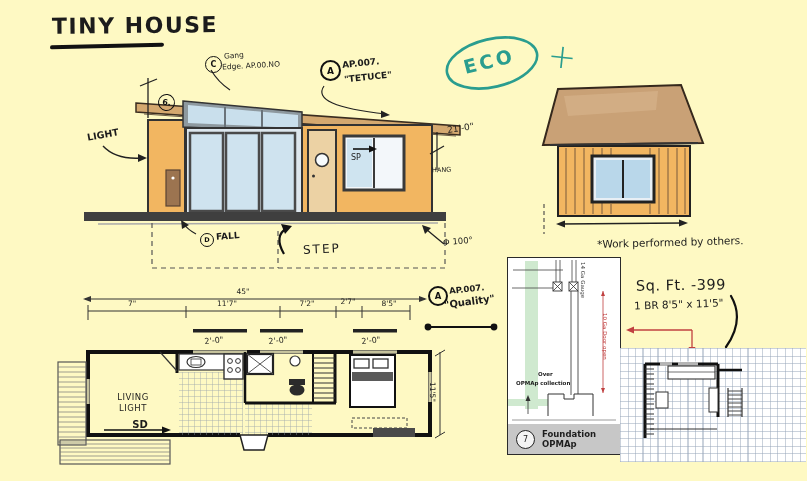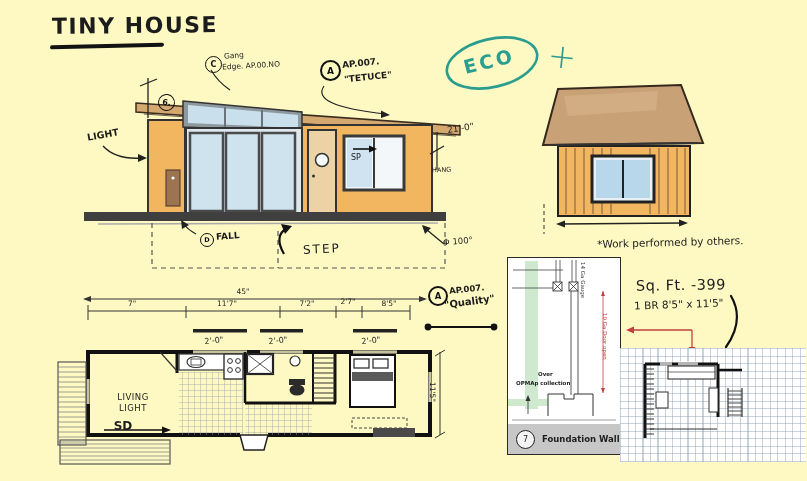--- a/index.html
+++ b/index.html
@@ -247,21 +247,21 @@
   <span class="hw" style="left:227px;top:299px;font-size:7.5px;transform:translateX(-50%);">11'7"</span>
   <span class="hw" style="left:307px;top:299px;font-size:7.5px;transform:translateX(-50%);">7'2"</span>
   <span class="hw" style="left:348px;top:297px;font-size:7.5px;transform:translateX(-50%);">2'7"</span>
   <span class="hw" style="left:389px;top:299px;font-size:7.5px;transform:translateX(-50%);">8'5"</span>
   <span class="hw" style="left:214px;top:336px;font-size:8px;transform:translateX(-50%) rotate(-6deg);">2'-0"</span>
   <span class="hw" style="left:278px;top:336px;font-size:8px;transform:translateX(-50%) rotate(-6deg);">2'-0"</span>
   <span class="hw" style="left:371px;top:336px;font-size:8px;transform:translateX(-50%) rotate(-6deg);">2'-0"</span>
   <span class="hw" style="left:437px;top:382px;font-size:7.5px;transform:rotate(90deg);transform-origin:left top;">11'5"</span>
   <span class="hw" style="left:133px;top:392px;font-size:8.5px;letter-spacing:0.5px;transform:translateX(-50%);">LIVING</span>
   <span class="hw" style="left:133px;top:403px;font-size:8.5px;letter-spacing:0.5px;transform:translateX(-50%);">LIGHT</span>
-  <span class="hw" style="left:123px;top:419px;font-size:12px;font-weight:bold;transform:translateX(-50%);">SD</span>
+  <span class="hw" style="left:140px;top:419px;font-size:10px;font-weight:bold;transform:translateX(-50%);">SD</span>
 
   <div class="panel" style="left:507px;top:257px;width:112px;height:196px;">
     <svg width="112" height="166" style="display:block;">
       <rect x="17" y="3" width="13" height="148" fill="#cfe9cf"></rect>
       <rect x="0" y="141" width="53" height="7" fill="#cfe9cf"></rect>
       <line x1="5" y1="12" x2="55" y2="12" stroke="#444" stroke-width="0.8"></line>
       <line x1="4" y1="30" x2="52" y2="30" stroke="#444" stroke-width="0.8"></line>
       <path d="M48,2V24 M52,2V24 M64,2V24 M68,2V24" stroke="#444" stroke-width="0.8" fill="none"></path>
       <rect x="45" y="24" width="9" height="9" fill="#fff" stroke="#333" stroke-width="0.9"></rect>
       <path d="M45,24 54,33 M54,24 45,33" stroke="#333" stroke-width="0.8"></path>
@@ -274,21 +274,21 @@
       <line x1="20" y1="140" x2="20" y2="156" stroke="#333" stroke-width="0.8"></line>
       <path d="M20,137 17.5,143 22.5,143Z" fill="#333"></path>
       <line x1="4" y1="162" x2="108" y2="162" stroke="#9a9a9a" stroke-width="1"></line>
     </svg>
     <span class="hw" style="left:78px;top:4px;font-size:5.5px;color:#444;transform:rotate(90deg);transform-origin:left top;">14 Ga Gauge</span>
     <span class="hw red" style="left:100px;top:55px;font-size:5.5px;transform:rotate(90deg);transform-origin:left top;">10 Ga Door open</span>
     <span class="hw" style="left:30px;top:113px;font-size:5.5px;font-weight:bold;">Over</span>
     <span class="hw" style="left:8px;top:122px;font-size:5.5px;font-weight:bold;">OPMAp collection</span>
     <div class="panel-footer">
       <span class="fbadge">7</span>
-      <span style="font-size:8.5px;font-weight:bold;color:#1e1e1e;">Foundation Wall</span>
+      <span style="font-size:8.5px;font-weight:bold;color:#1e1e1e;">Foundation OPMAp</span>
     </div>
   </div>
 
   <span class="hw" style="left:636px;top:277px;font-size:14.5px;letter-spacing:0.5px;transform:rotate(-1deg);">Sq. Ft.  -399</span>
   <span class="hw" style="left:634px;top:298px;font-size:10.5px;transform:rotate(-2deg);">1 BR 8'5" x 11'5"</span>
   <svg class="abs" style="left:705px;top:293px;" width="40" height="58">
     <path d="M26,3 Q40,27 21,54" fill="none" stroke="#111" stroke-width="2.2" stroke-linecap="round"></path>
   </svg>
   <svg class="abs" style="left:618px;top:322px;" width="92" height="36">
     <line x1="12" y1="8" x2="74" y2="8" stroke="#c04040" stroke-width="1.3"></line>

